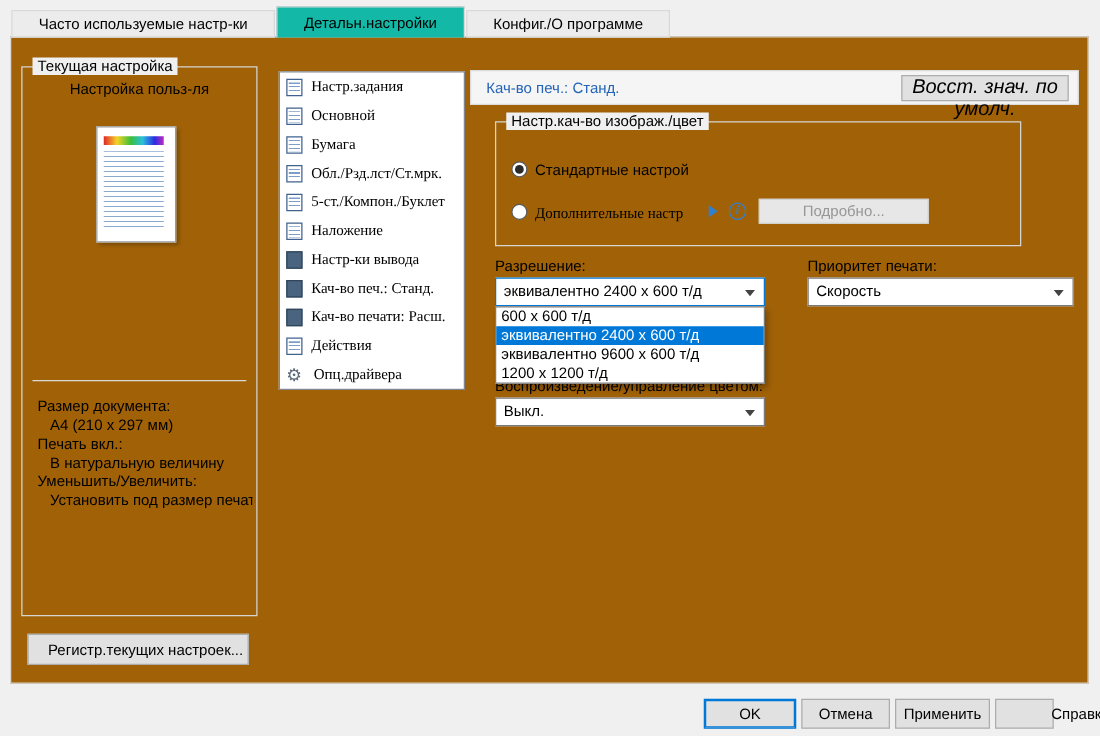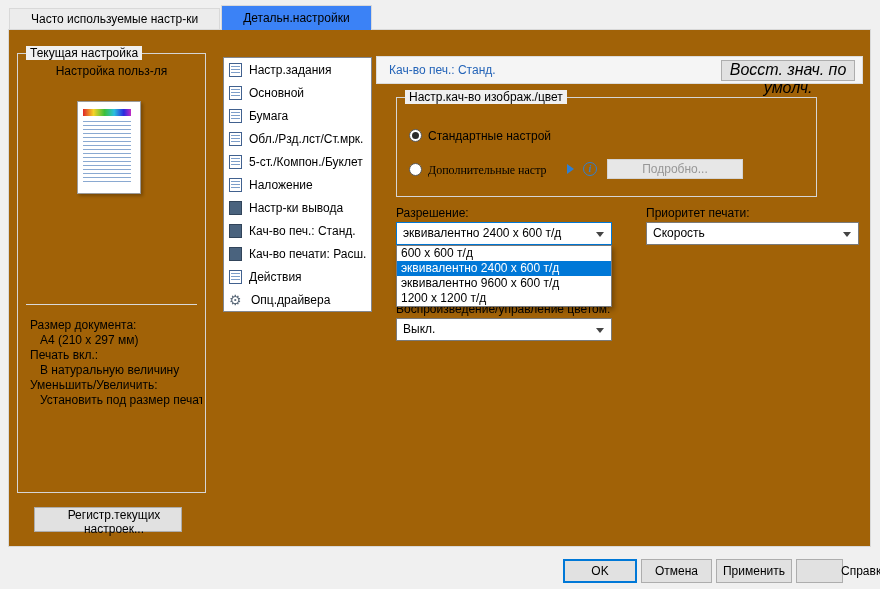--- a/index.html
+++ b/index.html
@@ -2,21 +2,21 @@
 <html><head>
 <meta charset="utf-8">
 <style>
   html,body{margin:0;padding:0;}
   body{font-family:"Liberation Sans",sans-serif;font-size:12px;color:#000;}
   .root{position:relative;width:880px;height:589px;background:#f0f0f0;overflow:hidden;}
 
   
   .tabstrip{position:absolute;left:9px;top:5px;height:25px;display:flex;align-items:flex-end;z-index:5;}
   .tab{background:#ececec;border:1px solid #d9d9d9;height:22px;line-height:21px;padding:0 21px;margin-right:1px;box-sizing:border-box;white-space:nowrap;}
-  .tab.active{background:#3b82f6;height:25px;line-height:24px;border-bottom:none;z-index:6;}
+  .tab.active{background:#14b8a6;height:25px;line-height:24px;border-bottom:none;z-index:6;}
 
   
   .page{position:absolute;left:8px;top:29px;width:863px;height:518px;background:#a16207;border:1px solid #d9d9d9;box-sizing:border-box;}
 
   
   .groupbox{position:absolute;border:1px solid #d5d5d5;box-sizing:border-box;}
   .groupbox>.gb-label{position:absolute;top:-8px;left:8px;background:#f0f0f0;padding:0 4px;white-space:nowrap;}
 
   
   .profile-label{position:absolute;top:10px;left:0;width:100%;text-align:center;}
@@ -34,21 +34,21 @@
   .btn.disabled{background:#e7e7e7;border-color:#d4d4d4;color:#979797;}
 
   
   .menu-label{position:absolute;left:214px;top:11px;margin-top:48px;}
   .menu-list{position:absolute;left:214px;top:27px;width:149px;background:#fff;border:1px solid #828790;box-sizing:border-box;}
   .mitem{display:flex;align-items:center;height:23px;padding:0 5px;cursor:default;}
   .micon{width:13px;height:14px;margin-right:7px;flex:none;border:1px solid #41618f;background-color:#fff;box-sizing:border-box;background-image:repeating-linear-gradient(180deg,#7d9ec9 0 1px,transparent 1px 3px);background-size:9px 9px;background-position:1px 2px;background-repeat:no-repeat;}
   .micon.dark{background-color:#4a637e;border-color:#31445a;background-image:none;}
   .micon.gear{border:none;background:none;width:15px;}
   .micon.gear::before{content:"⚙";font-size:14px;line-height:14px;color:#5d6b7a;}
-  .mlabel{white-space:nowrap;}
+  .mlabel{white-space:nowrap;font-family:Liberation Serif, serif;}
 
   
   .hdr{position:absolute;left:367px;top:26px;width:487px;height:28px;background:#f5f5f5;border:1px solid #dcdcdc;box-sizing:border-box;}
   .hdr-title{position:absolute;left:12px;top:6px;color:#2464b8;white-space:nowrap;}
 
   
   .radio{position:absolute;width:13px;height:13px;border:1px solid #595959;border-radius:50%;background:#fff;box-sizing:border-box;}
   .radio.on::after{content:"";position:absolute;left:2px;top:2px;width:7px;height:7px;border-radius:50%;background:#2b2b2b;}
   .rlabel{position:absolute;white-space:nowrap;}
 
@@ -83,21 +83,21 @@
       <div class="sep"></div>
       <div class="info">
         <div>Размер документа:</div>
         <div class="ind">A4 (210 x 297 мм)</div>
         <div>Печать вкл.:</div>
         <div class="ind">В натуральную величину</div>
         <div>Уменьшить/Увеличить:</div>
         <div class="ind">Установить под размер печат</div>
       </div>
     </div>
-    <button class="btn" style="left:25px;top:477px;width:148px;height:25px;padding-left:12px;">Регистр.текущих настроек...</button>
+    <button class="btn" style="left:13px;top:477px;width:177px;height:25px;padding-left:12px;">Регистр.текущих настроек...</button>
 
     <div class="menu-label">Меню:</div>
     <div class="menu-list">
       <div class="mitem">
           <span class="micon"></span>
           <span class="mlabel">Настр.задания</span>
         </div>
       <div class="mitem">
           <span class="micon"></span>
           <span class="mlabel">Основной</span>
@@ -178,20 +178,21 @@
     <div class="combo" style="left:387px;top:288px;width:216px;">
       <span>Выкл.</span>
       <span class="arrow"></span>
     </div>
 
   </div>
 
   <div class="tabstrip">
     <div class="tab">Часто используемые настр-ки</div>
     <div class="tab active">Детальн.настройки</div>
+    <div class="tab">Конфиг./О программе</div>
   </div>
 
   <button class="btn default" style="left:563px;top:559px;width:74px;height:24px;">OK</button>
   <button class="btn" style="left:641px;top:559px;width:71px;height:24px;">Отмена</button>
   <button class="btn" style="left:716px;top:559px;width:76px;height:24px;">Применить</button>
   <button class="btn" style="left:796px;top:559px;width:47px;height:24px;padding-left:44px;">Справка</button>
 
 </div>
 
 </body></html>

